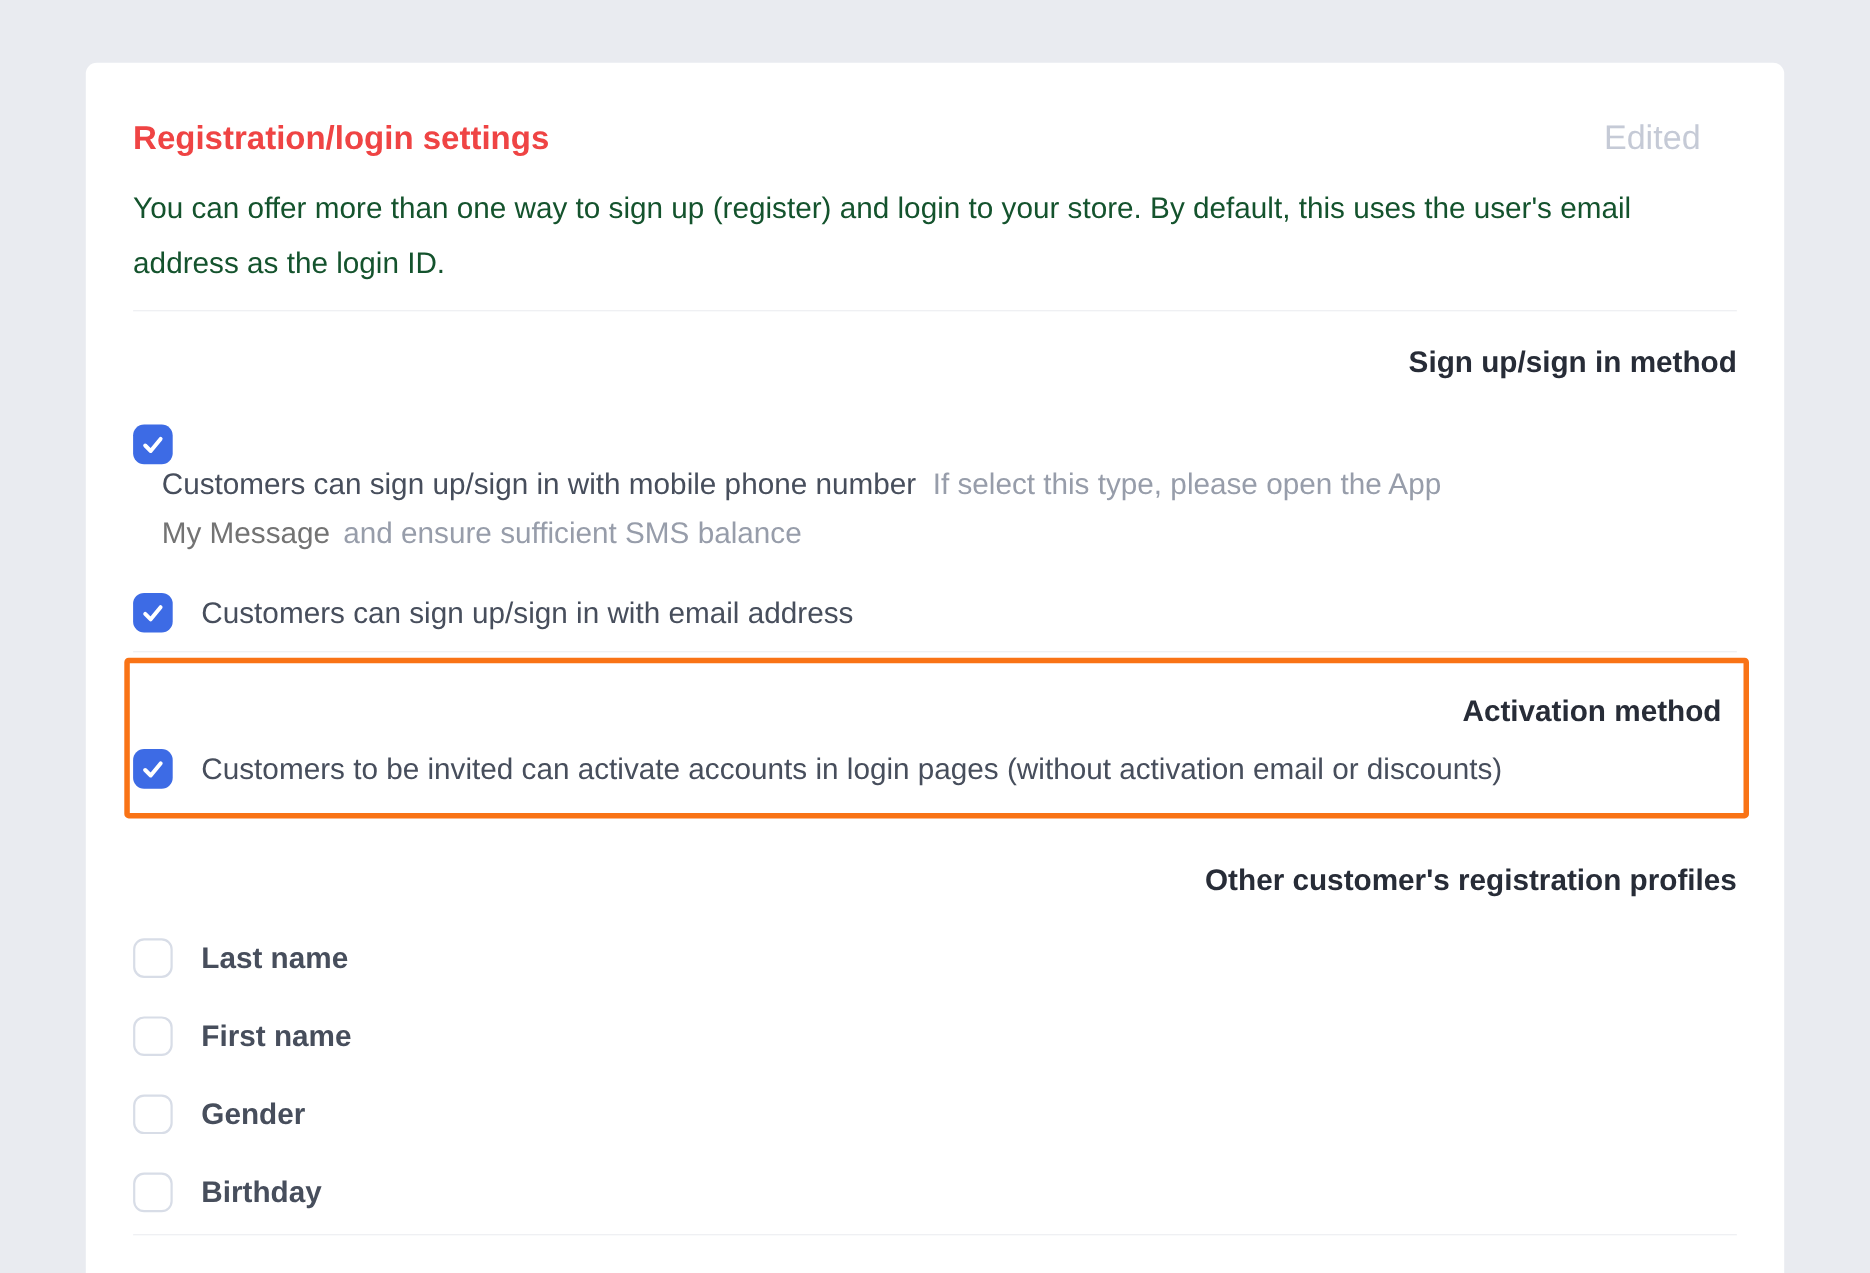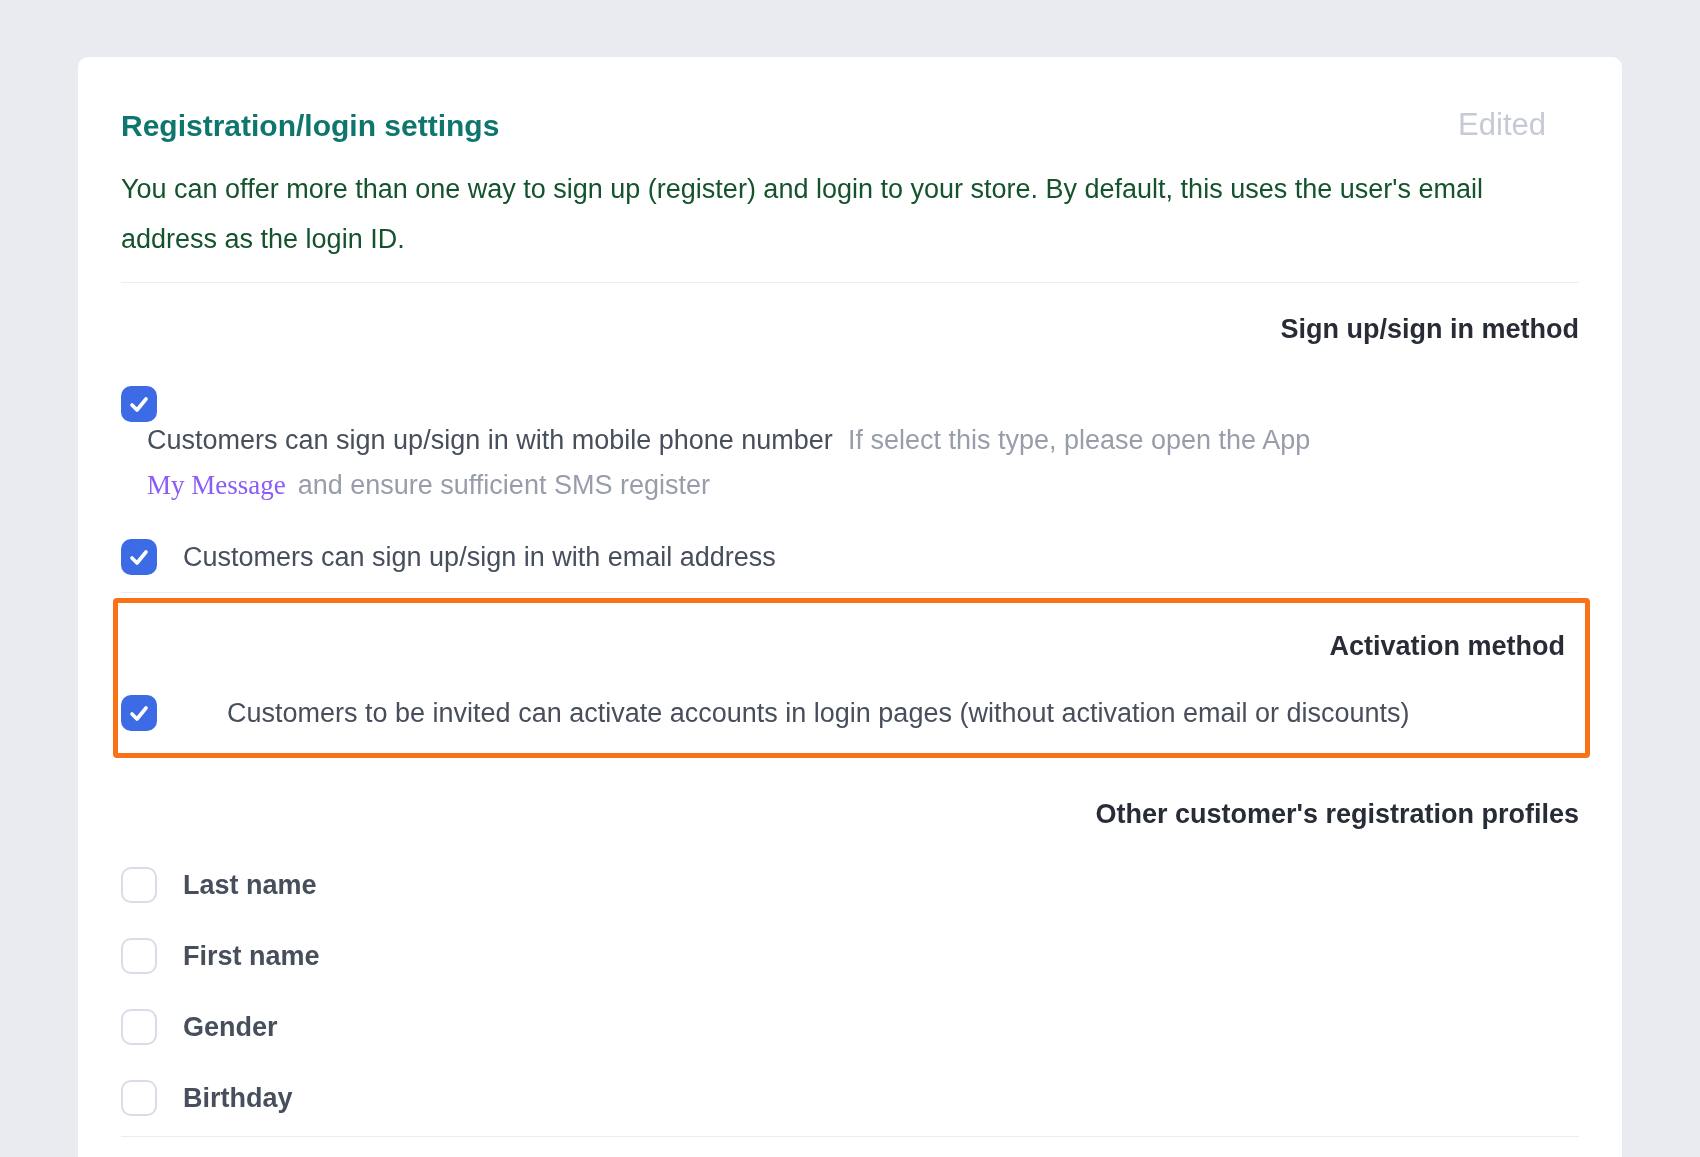--- a/index.html
+++ b/index.html
@@ -8,21 +8,21 @@
     background: #e9ebf0;
     font-family: "Liberation Sans", "DejaVu Sans", sans-serif;
   }
   .card {
     position: absolute; left: 78px; top: 57px;
     width: 1544px; min-height: 1100px;
     background: #ffffff; border-radius: 10px;
     padding: 51px 43px 80px 43px;
   }
   .header-row { display: flex; justify-content: space-between; align-items: flex-start; }
-  .page-title { font-size: 30px; font-weight: 700; color: #0f766e; line-height: 36px; }
+  .page-title { font-size: 30px; font-weight: 700; color: #ef4444; line-height: 36px; }
   .edited-badge { font-size: 31px; color: #c5cad6; line-height: 34px; margin-right: 33px; }
   .card-desc {
     margin-top: 20px; font-size: 27px; color: #14532d;
     line-height: 50px; max-width: 1390px;
   }
   .divider { height: 1px; background: #ecedf1; width: 100%; }
   .divider-top { margin-top: 18px; }
   .divider-mid { margin-top: 17px; margin-bottom: 5px; }
   .divider-bottom { margin-top: 20px; }
   .section-heading { font-size: 27px; font-weight: 600; color: #272c37; line-height: 34px; text-align: right; }
@@ -41,27 +41,27 @@
   }
   .checkbox.checked { background: #3d6be5; }
   .checkbox.unchecked { background: #ffffff; border: 2px solid #d8dde7; }
   .checkbox svg { width: 24px; height: 24px; display: block; }
   .row-text { margin-left: 26px; font-size: 27px; }
   .row-line { line-height: 36px; }
   .row-line2 { line-height: 36px; margin-top: 9px; }
   .opt-label { color: #474e5c; }
   .hint { color: #979daa; margin-left: 15px; }
   .hint-tail { margin-left: 12px; }
-  .link { color: #8b5cf6; text-decoration: none; cursor: pointer; font-family: Liberation Serif, serif; }
+  .link { color: #737373; text-decoration: none; cursor: pointer; }
   .highlight-box {
     margin-left: -8px; margin-right: -11px; margin-top: 0;
     border: 5px solid #f97316; border-radius: 4px;
     padding: 26px 20px 22px 3px;
   }
-  .activation-row { margin-top: 32px; gap: 44px; }
+  .activation-row { margin-top: 18px; }
   .profiles-desc {
     margin-top: 24px; font-size: 25px; color: #767d8c; line-height: 32px;
   }
   .profiles-desc .link { margin-left: 22px; }
 </style>
 </head>
 <body>
 
 <div class="card">
 
@@ -80,21 +80,21 @@
     <div class="checkbox checked">
       <svg viewBox="0 0 24 24">
         <polyline points="5,13 10,18 19,7" fill="none" stroke="#ffffff" stroke-width="3.6" stroke-linecap="round" stroke-linejoin="round"></polyline>
       </svg>
     </div>
     <div class="row-text">
       <div class="row-line">
         <span class="opt-label">Customers can sign up/sign in with mobile phone number</span><span class="hint">If select this type, please open the App</span>
       </div>
       <div class="row-line2">
-        <a class="link">My Message</a><span class="hint hint-tail">and ensure sufficient SMS register</span>
+        <a class="link">My Message</a><span class="hint hint-tail">and ensure sufficient SMS balance</span>
       </div>
     </div>
   </div>
 
   <div class="check-row row2">
     <div class="checkbox checked">
       <svg viewBox="0 0 24 24">
         <polyline points="5,13 10,18 19,7" fill="none" stroke="#ffffff" stroke-width="3.6" stroke-linecap="round" stroke-linejoin="round"></polyline>
       </svg>
     </div>

